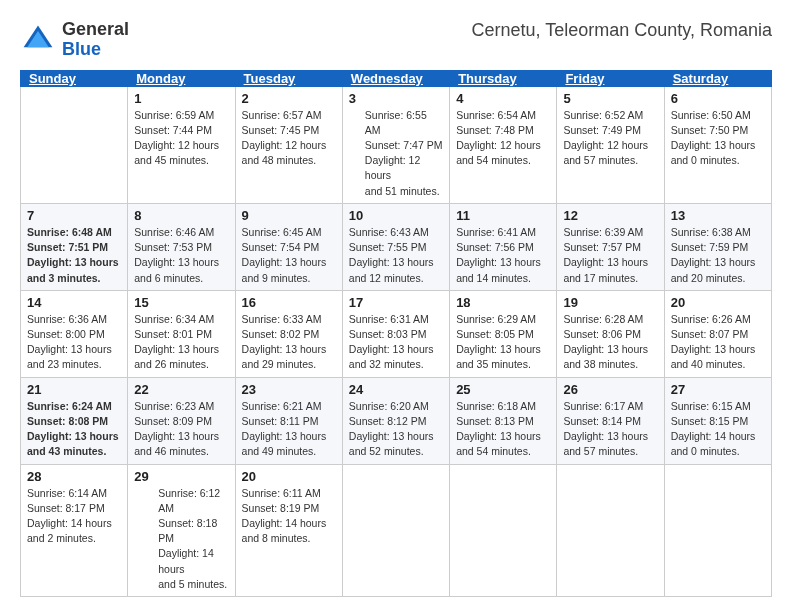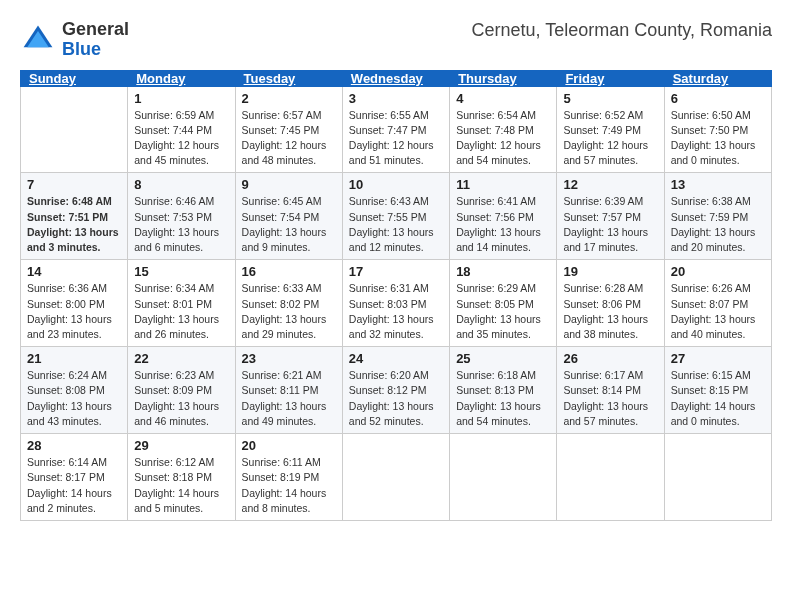--- a/index.html
+++ b/index.html
@@ -133,21 +133,21 @@
         </td>
         <td>
           <div class="day-number">2</div>
           <div class="day-info" style="white-space: pre-line;">Sunrise: 6:57 AM
 Sunset: 7:45 PM
 Daylight: 12 hours
 and 48 minutes.</div>
         </td>
         <td>
           <div class="day-number">3</div>
-          <div class="day-info" style="white-space: pre-line;">Sunrise: 6:55 AM
+          <div class="day-info" style="white-space: pre-line; margin-left: 16px;">Sunrise: 6:55 AM
 Sunset: 7:47 PM
 Daylight: 12 hours
 and 51 minutes.</div>
         </td>
         <td>
           <div class="day-number">4</div>
           <div class="day-info" style="white-space: pre-line;">Sunrise: 6:54 AM
 Sunset: 7:48 PM
 Daylight: 12 hours
 and 54 minutes.</div>
@@ -265,21 +265,21 @@
           <div class="day-number">20</div>
           <div class="day-info" style="white-space: pre-line;">Sunrise: 6:26 AM
 Sunset: 8:07 PM
 Daylight: 13 hours
 and 40 minutes.</div>
         </td>
       </tr>
       <tr>
         <td>
           <div class="day-number">21</div>
-          <div class="day-info" style="white-space: pre-line;">Sunrise: 6:24 AM
+          <div class="day-info" style="white-space: pre-line; font-weight: bold;">Sunrise: 6:24 AM
 Sunset: 8:08 PM
 Daylight: 13 hours
 and 43 minutes.</div>
         </td>
         <td>
           <div class="day-number">22</div>
           <div class="day-info" style="white-space: pre-line;">Sunrise: 6:23 AM
 Sunset: 8:09 PM
 Daylight: 13 hours
 and 46 minutes.</div>
@@ -323,21 +323,21 @@
       <tr>
         <td>
           <div class="day-number">28</div>
           <div class="day-info" style="white-space: pre-line;">Sunrise: 6:14 AM
 Sunset: 8:17 PM
 Daylight: 14 hours
 and 2 minutes.</div>
         </td>
         <td>
           <div class="day-number">29</div>
-          <div class="day-info" style="white-space: pre-line;">Sunrise: 6:12 AM
+          <div class="day-info" style="white-space: pre-line; margin-left: 24px;">Sunrise: 6:12 AM
 Sunset: 8:18 PM
 Daylight: 14 hours
 and 5 minutes.</div>
         </td>
         <td>
           <div class="day-number">20</div>
           <div class="day-info" style="white-space: pre-line;">Sunrise: 6:11 AM
 Sunset: 8:19 PM
 Daylight: 14 hours
 and 8 minutes.</div>

